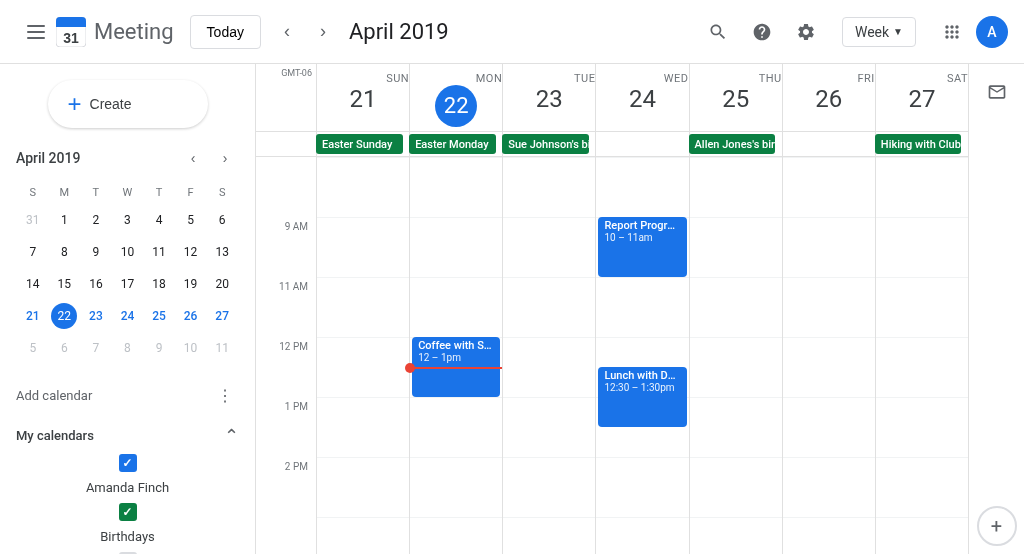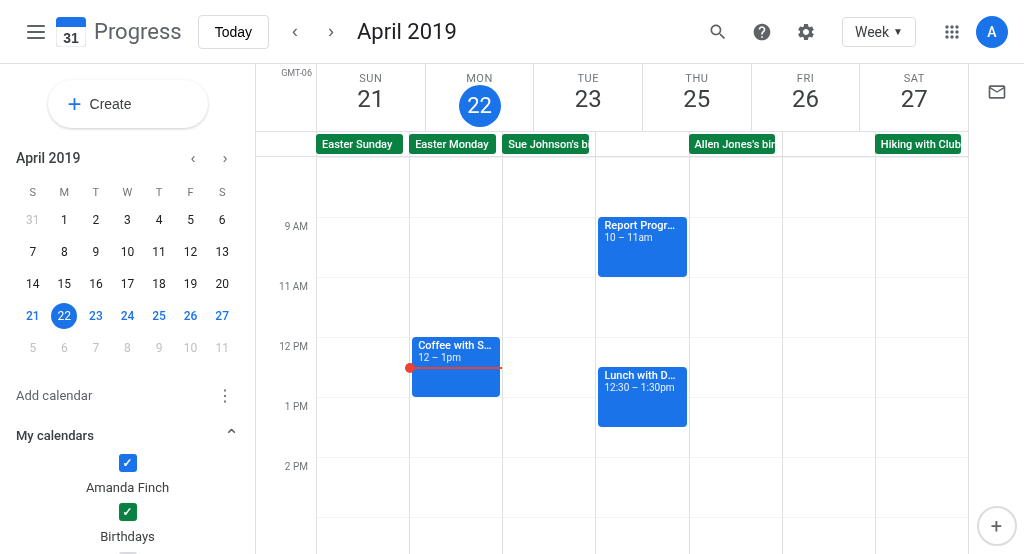--- a/index.html
+++ b/index.html
@@ -55,21 +55,21 @@
     .cal-item { display: flex; align-items: center; gap: 8px; padding: 4px 16px; cursor: pointer; flex-direction: column; }
     .cal-checkbox { width: 18px; height: 18px; border-radius: 3px; border: 2px solid; display: flex; align-items: center; justify-content: center; flex-shrink: 0; }
     .cal-checkbox.checked { border-color: transparent; }
     .cal-checkbox.checked::after { content: '✓'; color: white; font-size: 12px; font-weight: bold; }
     .cal-item-label { font-size: 13px; color: #3c4043; }
 
     
     .cal-header-row { display: flex; border-bottom: 1px solid #e0e0e0; flex-shrink: 0; }
     .time-gutter { width: 60px; flex-shrink: 0; }
     .day-col-header { flex: 1; text-align: center; padding: 8px 0 4px; border-left: 1px solid #e0e0e0; }
-    .day-name { font-size: 11px; color: #70757a; text-transform: uppercase; letter-spacing: 0.5px; }
+    .day-name { font-size: 11px; color: #70757a; text-transform: uppercase; letter-spacing: 0.5px; text-align: right; }
     .day-num { font-size: 24px; font-weight: 400; color: #3c4043; line-height: 1.2; }
     .day-num.today { background: #1a73e8; color: white; border-radius: 50%; width: 42px; height: 42px; display: inline-flex; align-items: center; justify-content: center; font-size: 22px; }
 
     
     .allday-row { display: flex; border-bottom: 1px solid #e0e0e0; min-height: 24px; flex-shrink: 0; }
     .allday-gutter { width: 60px; flex-shrink: 0; display: flex; align-items: center; justify-content: flex-end; padding-right: 8px; font-size: 10px; color: #70757a; }
     .allday-cells { display: flex; flex: 1; position: relative; }
     .allday-cell { flex: 1; border-left: 1px solid #e0e0e0; min-height: 24px; position: relative; }
     .allday-event { position: absolute; height: 20px; border-radius: 3px; display: flex; align-items: center; padding: 0 6px; font-size: 11px; color: white; font-weight: 500; white-space: nowrap; overflow: hidden; top: 2px; z-index: 2; }
 
@@ -115,21 +115,21 @@
     </div>
     <div class="app-logo">
       <div style="position:relative; width:30px; height:30px;">
         <svg width="30" height="30" viewBox="0 0 30 30">
           <rect width="30" height="30" rx="4" fill="white" stroke="#dadce0" stroke-width="1"></rect>
           <rect x="0" y="0" width="30" height="10" rx="4" fill="#1a73e8"></rect>
           <rect x="0" y="6" width="30" height="4" fill="#1a73e8"></rect>
           <text x="15" y="26" text-anchor="middle" font-size="14" font-weight="bold" fill="#3c4043" font-family="Arial">31</text>
         </svg>
       </div>
-      <span class="app-title">Progress</span>
+      <span class="app-title">Meeting</span>
     </div>
     <button class="today-btn">Today</button>
     <button class="nav-btn">‹</button>
     <button class="nav-btn">›</button>
     <span class="month-title">April 2019</span>
     <div class="top-actions">
       <button class="icon-btn" title="Search">
         <svg width="20" height="20" viewBox="0 0 24 24" fill="#5f6368">
             <path d="M15.5 14h-.79l-.28-.27C15.41 12.59 16 11.11 16 9.5 16 5.91 13.09 3 9.5 3S3 5.91 3 9.5 5.91 16 9.5 16c1.61 0 3.09-.59 4.23-1.57l.27.28v.79l5 4.99L20.49 19l-4.99-5zm-6 0C7.01 14 5 11.99 5 9.5S7.01 5 9.5 5 14 7.01 14 9.5 11.99 14 9.5 14z"></path>
           </svg>
@@ -273,20 +273,24 @@
             <div class="day-col-header">
               <div class="day-name">SUN</div>
               <div class="day-num">21</div>
             </div>
             <div class="day-col-header"><div class="day-name">MON</div><div class="day-num today">22</div></div>
             <div class="day-col-header">
               <div class="day-name">TUE</div>
               <div class="day-num">23</div>
             </div>
             <div class="day-col-header">
+              <div class="day-name">WED</div>
+              <div class="day-num">24</div>
+            </div>
+            <div class="day-col-header">
               <div class="day-name">THU</div>
               <div class="day-num">25</div>
             </div>
             <div class="day-col-header">
               <div class="day-name">FRI</div>
               <div class="day-num">26</div>
             </div>
             <div class="day-col-header">
               <div class="day-name">SAT</div>
               <div class="day-num">27</div>

